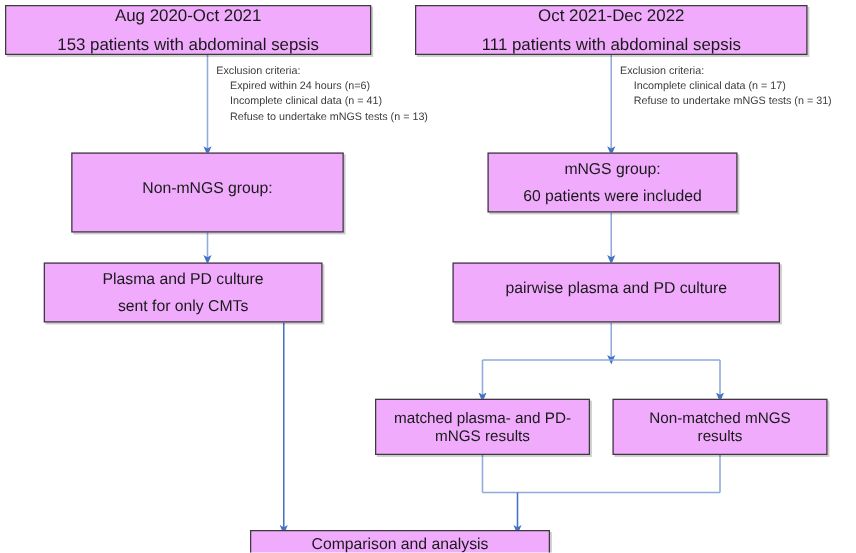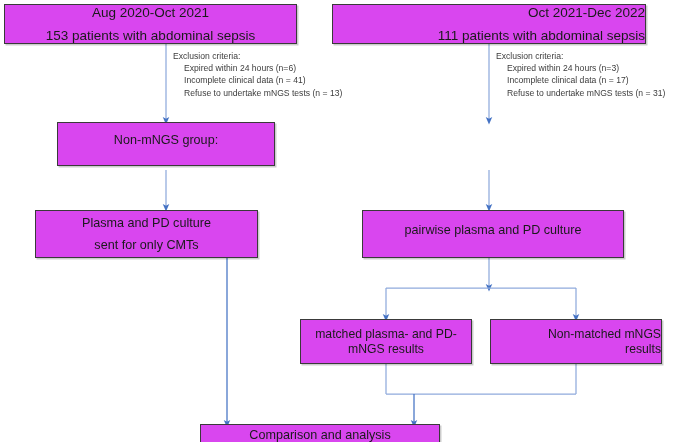--- a/index.html
+++ b/index.html
@@ -6,21 +6,21 @@
   body{
     width:685px;height:442px;position:relative;overflow:hidden;
     font-family:"Liberation Sans","DejaVu Sans",sans-serif;
     color:#1a1a1a;
   }
   #canvas{position:absolute;inset:0;width:685px;height:442px;}
   .svg-layer{position:absolute;left:0;top:0;width:685px;height:442px;}
   .box{
     position:absolute;
     border:1.3px solid #3a3a3a;
-    background:#d946ef;
+    background:#f0abfc;
     box-sizing:border-box;
     display:flex;
     flex-direction:column;
     align-items:center;
     justify-content:center;
     box-shadow:1.5px 1.5px 0 rgba(0,0,0,0.20);
   }
   .box .line{
     display:block;
     text-align:center;
@@ -71,59 +71,62 @@
       <path d="M386,394 L576,394" stroke="#8faadc"></path>
       <line x1="414" y1="394" x2="414" y2="424" stroke="#4472c4" marker-end="url(#arrow)"></line>
     </g>
   </svg>
 
   <div class="box two" style="left:4px;top:4px;width:293px;height:40px;">
     <span class="line t-14">Aug 2020-Oct 2021</span>
     <span class="line t-14">153 patients with abdominal sepsis</span>
   </div>
 
-  <div class="box two" style="left:332px;top:4px;width:314px;height:40px;align-items:flex-end;">
+  <div class="box two" style="left:332px;top:4px;width:314px;height:40px;">
     <span class="line t-14">Oct 2021-Dec 2022</span>
     <span class="line t-14">111 patients with abdominal sepsis</span>
   </div>
 
   <div class="excl" style="left:173px;top:50px;">
     <span>Exclusion criteria:</span>
     <span class="hang">Expired within 24 hours (n=6)</span>
     <span class="hang">Incomplete clinical data (n = 41)</span>
     <span class="hang">Refuse  to undertake  mNGS tests (n = 13)</span>
   </div>
 
   <div class="excl" style="left:496px;top:50px;">
     <span>Exclusion criteria:</span>
-    <span class="hang">Expired within 24 hours (n=3)</span>
     <span class="hang">Incomplete clinical data (n = 17)</span>
     <span class="hang">Refuse  to undertake  mNGS tests (n = 31)</span>
   </div>
 
-  <div class="box two" style="left:57px;top:122px;width:218px;height:44px;">
+  <div class="box two" style="left:57px;top:122px;width:218px;height:64px;">
     <span class="line t-13">Non-mNGS group:</span>
   </div>
 
+  <div class="box two" style="left:390px;top:122px;width:200px;height:48px;">
+    <span class="line t-13">mNGS group:</span>
+    <span class="line t-13">60 patients were included</span>
+  </div>
 
   <div class="box two" style="left:35px;top:210px;width:223px;height:48px;">
     <span class="line t-13">Plasma and PD culture</span>
     <span class="line t-13">sent for only CMTs</span>
   </div>
 
   <div class="box two" style="left:362px;top:210px;width:262px;height:48px;">
     <span class="line t-13">pairwise plasma and PD culture</span>
   </div>
 
   <div class="box" style="left:300px;top:319px;width:172px;height:45px;">
     <span class="line t-12">matched plasma- and PD-</span>
     <span class="line t-12">mNGS results</span>
   </div>
 
-  <div class="box" style="left:490px;top:319px;width:172px;height:45px;align-items:flex-end;">
+  <div class="box" style="left:490px;top:319px;width:172px;height:45px;">
     <span class="line t-12">Non-matched mNGS</span>
     <span class="line t-12">results</span>
   </div>
 
   <div class="box" style="left:200px;top:424px;width:240px;height:23px;">
     <span class="line t-13">Comparison and analysis</span>
   </div>
 
 </div>
 

